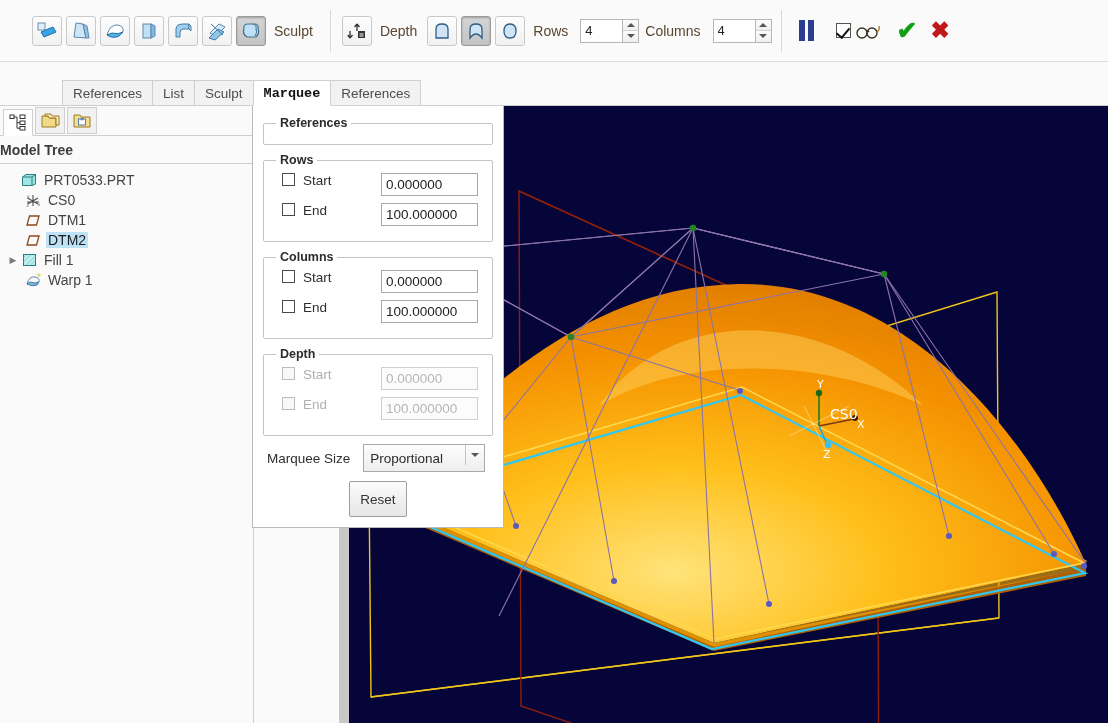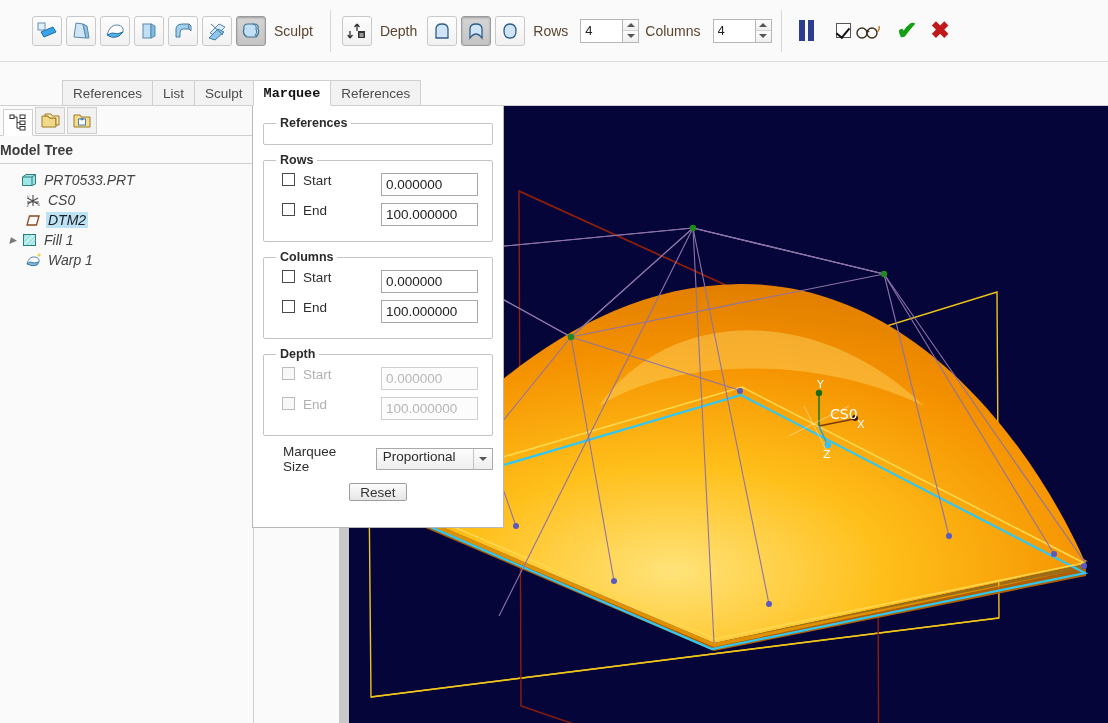--- a/index.html
+++ b/index.html
@@ -173,21 +173,21 @@
   }
   .mt-header {
     height: 28px;
     line-height: 28px;
     font-size: 14px;
     font-weight: bold;
     color: #3c3c3c;
     border-bottom: 1px solid #cfcfcf;
     background: #fafafa;
   }
-  .tree { padding: 6px 0 0 4px; font-style: italic; }
+  .tree { padding: 6px 0 0 4px; }
   .tnode {
     display: flex; align-items: center;
     height: 20px;
     font-size: 14px;
     color: #444;
     white-space: nowrap;
   }
   .tnode .arrow {
     width: 14px; text-align: center;
     color: #7a7a7a; font-size: 9px;
@@ -267,40 +267,40 @@
   }
   .numfield.dis {
     color: #b6b6b6;
     border-color: #cfcfcf;
     background: #fcfcfc;
   }
   .msize-row {
     display: flex; align-items: center;
     margin: 6px 0 0 0;
   }
-  .msize-label { font-size: 13.5px; color: #2e2e2e; margin-left: 20px; }
+  .msize-label { font-size: 13.5px; color: #2e2e2e; margin-left: 4px; }
   .combo {
     margin-left: 13px;
-    width: 122px; height: 22px;
+    width: 122px; height: 28px;
     border: 1px solid #a9a9a9;
     background: linear-gradient(to bottom,#fdfdfd,#eeeeee);
-    display: flex; 
+    display: flex; align-items: center;
     font-size: 13.5px; color: #2c2c2c;
     padding-left: 6px;
     position: relative;
   }
   .combo .carat {
     position: absolute; right: 0; top: 0;
     width: 19px; height: 20px;
     display: flex; align-items: center; justify-content: center;
     border-left: 1px solid #c4c4c4;
   }
   .btn-row { display: flex; justify-content: center; margin-top: 9px; }
   .reset-btn {
-    width: 58px; height: 18px;
+    width: 58px; height: 36px;
     border: 1px solid #9e9e9e;
     border-radius: 2px;
     background: linear-gradient(to bottom,#fcfcfc,#e6e6e6);
     font-family: "Liberation Sans", sans-serif;
     font-size: 13.5px; color: #333;
   }
 
   
   .viewport {
     position: absolute;
@@ -508,20 +508,28 @@
           <svg width="16" height="15" viewBox="0 0 16 15">
             <path d="M8 2 L8 13 M2.5 5 L13 11 M13 5 L2.5 11 M2 9 L14 9" stroke="#4a4a4a" stroke-width="1.1"></path>
             <text x="2" y="5" font-size="4.5" fill="#555" font-family="DejaVu Sans, sans-serif">y</text>
             <text x="1.5" y="14" font-size="4.5" fill="#555" font-family="DejaVu Sans, sans-serif">z</text>
             <text x="12.5" y="13" font-size="4.5" fill="#555" font-family="DejaVu Sans, sans-serif">x</text>
           </svg>
         </span>
         <span class="lbl">CS0</span>
       </div>
 
+      <div class="tnode indent-1">
+        <span class="ico">
+          <svg width="16" height="13" viewBox="0 0 16 13">
+            <path d="M4.5 2 L14 2 L11.5 11 L2 11 Z" fill="none" stroke="#8a4a1e" stroke-width="1.3"></path>
+          </svg>
+        </span>
+        <span class="lbl">DTM1</span>
+      </div>
 
       <div class="tnode indent-1">
         <span class="ico">
           <svg width="16" height="13" viewBox="0 0 16 13">
             <path d="M4.5 2 L14 2 L11.5 11 L2 11 Z" fill="none" stroke="#8a4a1e" stroke-width="1.3"></path>
           </svg>
         </span>
         <span class="lbl sel">DTM2</span>
       </div>
 

